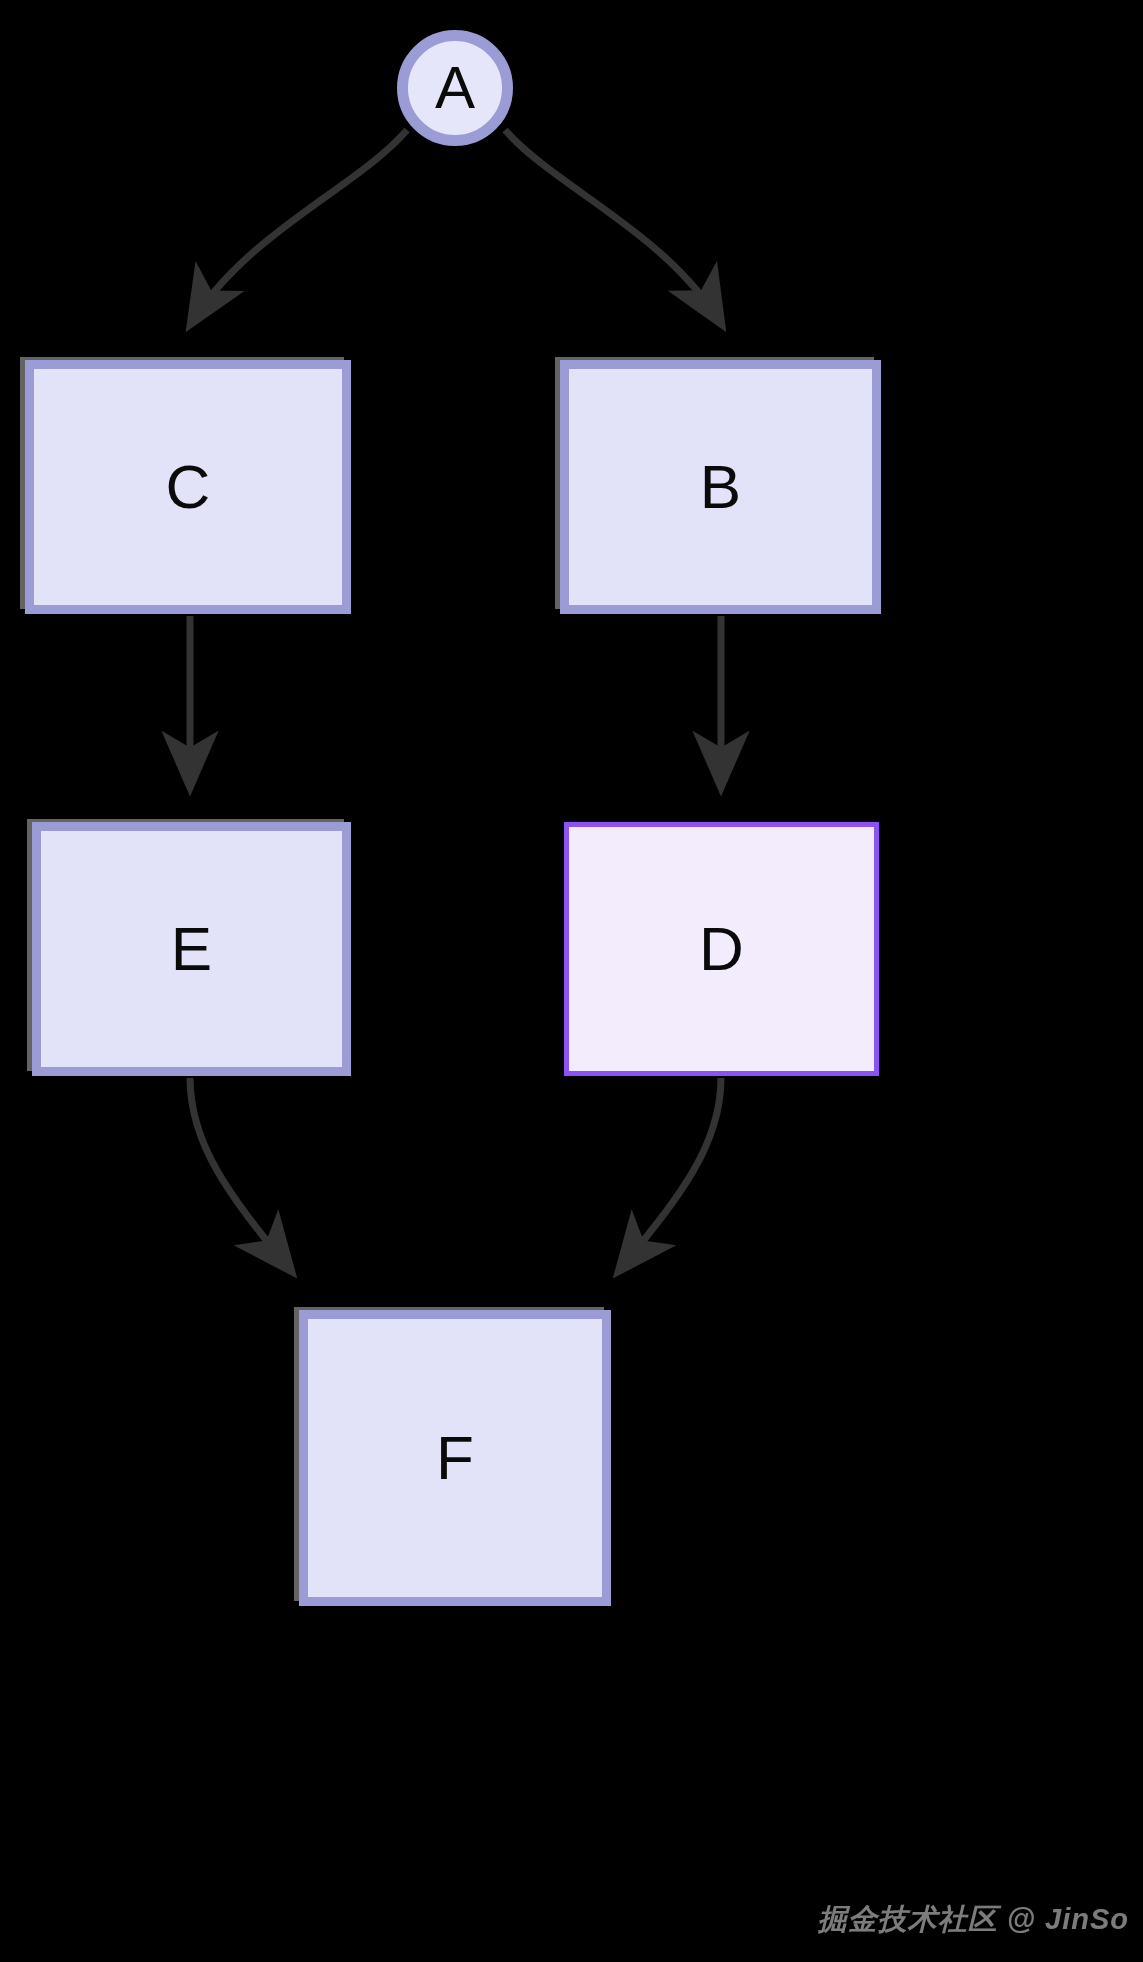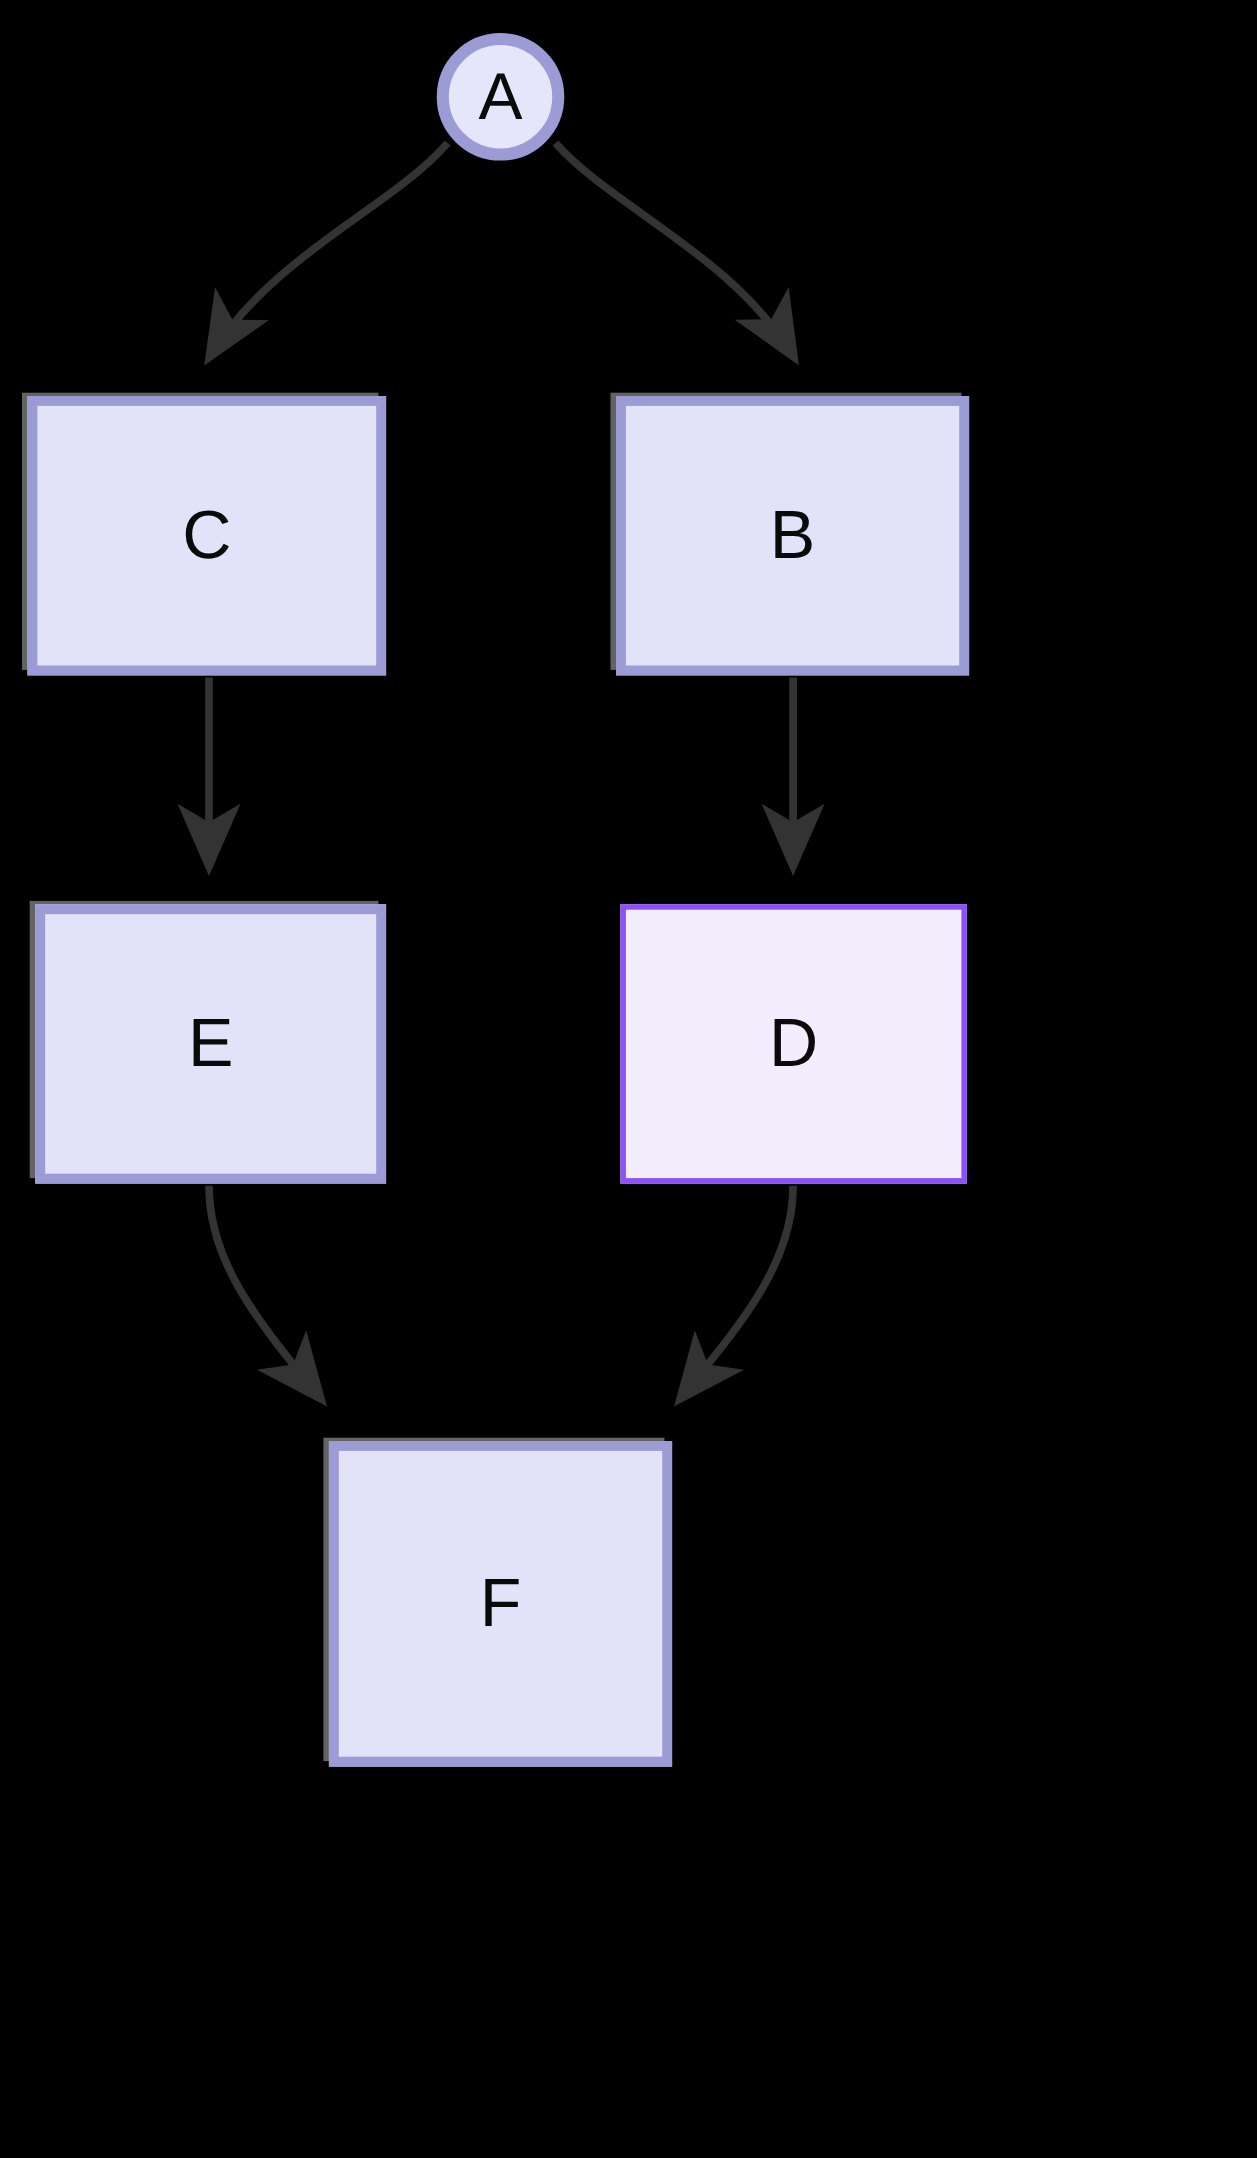--- a/index.html
+++ b/index.html
@@ -116,14 +116,15 @@
   </div>
 
   <div class="node node-rect highlight" style="left:564px; top:822px; width:315px; height:254px;">
     <span class="node-label">D</span>
   </div>
 
   <div class="node node-rect plain" style="left:299px; top:1310px; width:312px; height:296px;">
     <span class="node-label">F</span>
   </div>
 
+  <div id="watermark">掘金技术社区 @ JinSo</div>
 
 </div>
 
 </body></html>

